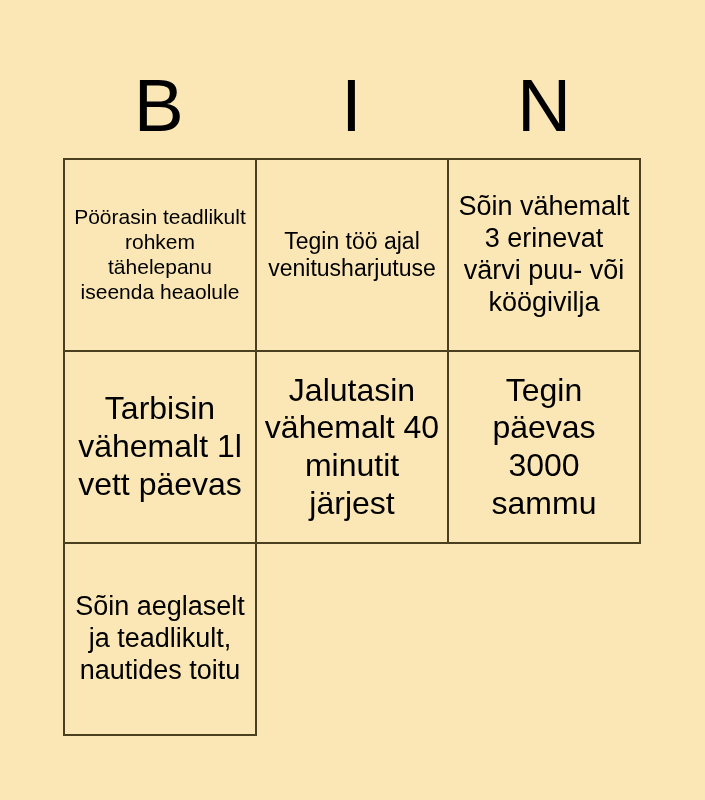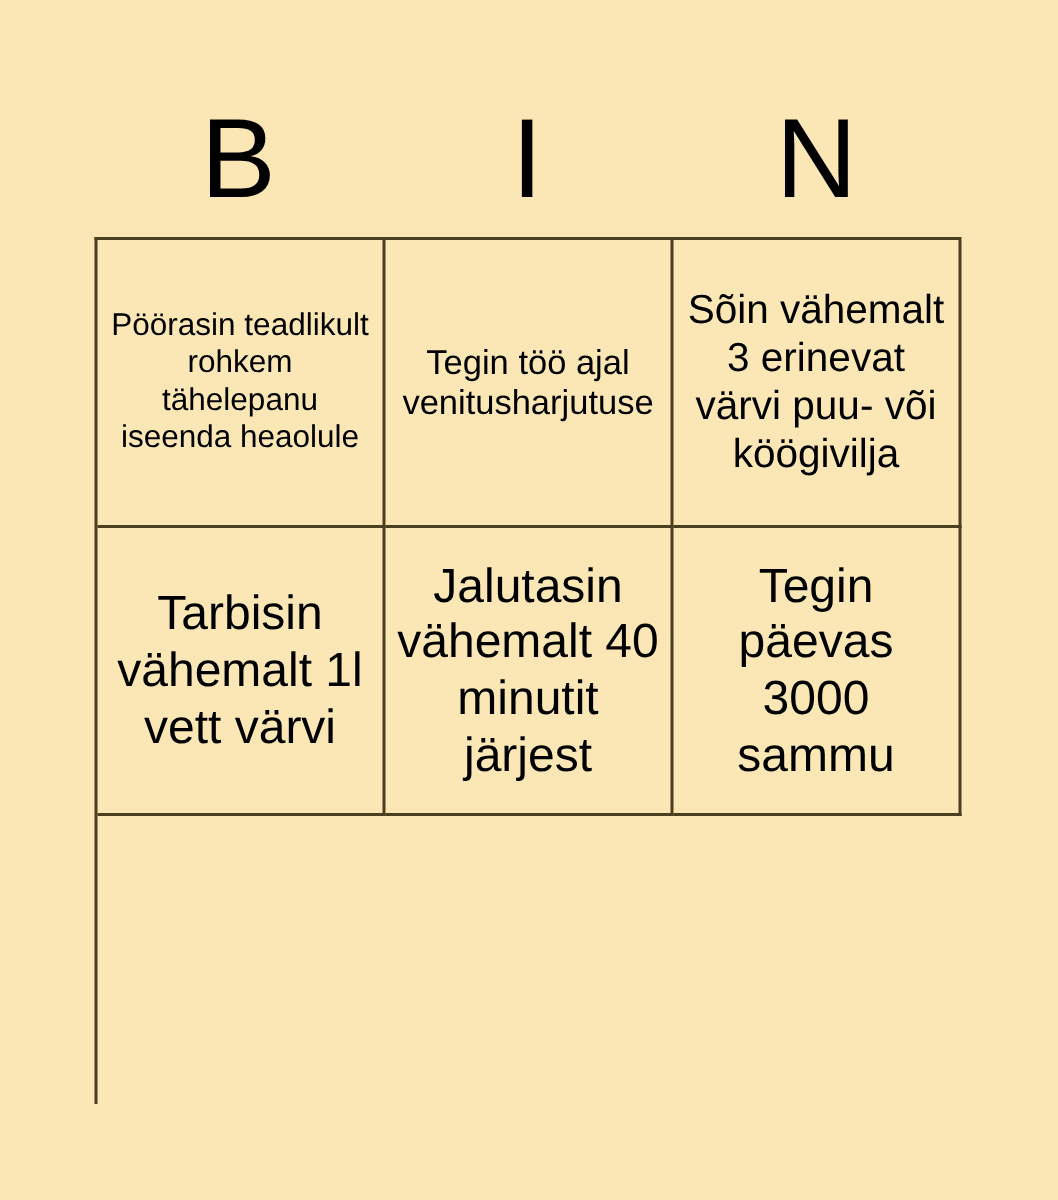--- a/index.html
+++ b/index.html
@@ -88,23 +88,26 @@
     <div class="cell fs-xs">
       <span>Pöörasin teadlikult rohkem tähelepanu iseenda heaolule</span>
     </div>
     <div class="cell fs-s">
       <span>Tegin töö ajal venitusharjutuse</span>
     </div>
     <div class="cell fs-m">
       <span>Sõin vähemalt 3 erinevat värvi puu- või köögivilja</span>
     </div>
     <div class="cell fs-l">
-      <span>Tarbisin vähemalt 1l vett värvi</span>
+      <span>Tarbisin vähemalt 1l vett päevas</span>
     </div>
     <div class="cell fs-l">
       <span>Jalutasin vähemalt 40 minutit järjest</span>
     </div>
     <div class="cell fs-l">
       <span>Tegin päevas 3000 sammu</span>
     </div>
+    <div class="cell fs-m">
+      <span>Sõin aeglaselt ja teadlikult, nautides toitu</span>
+    </div>
   </div>
 
 </div>
 
 </body></html>

